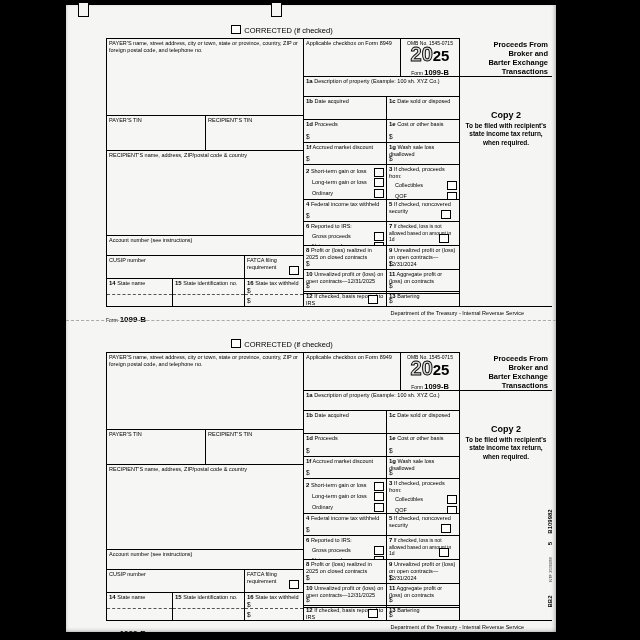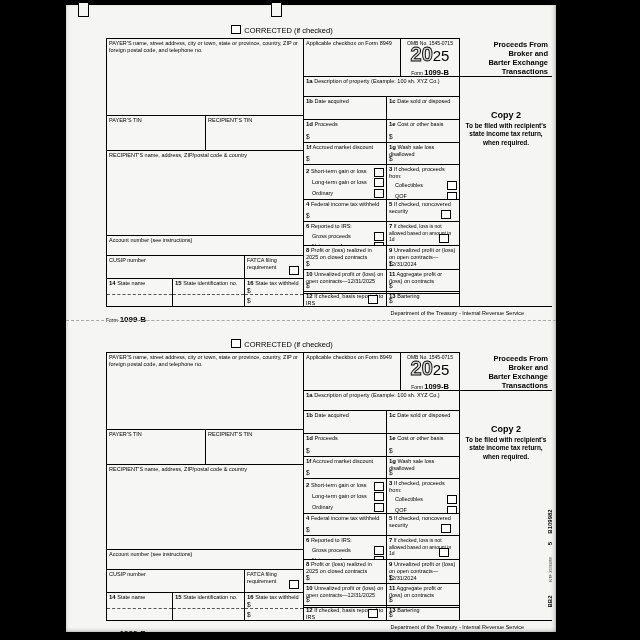--- a/index.html
+++ b/index.html
@@ -33,21 +33,21 @@
   .cb{display:inline-block;width:8px;height:7px;border:1px solid #000;background:#fdfdfb;flex:0 0 auto;}
   .cbrow{display:flex;justify-content:space-between;align-items:center;margin-top:1.5px;}
   .ind{padding-left:6px;}
   .cb-abs{position:absolute;}
   .dash{position:absolute;left:0;right:0;top:15px;border-top:1px dashed #555;}
   .boldbox{position:absolute;left:196px;top:206px;width:157px;height:49px;border:1.5px solid #000;box-sizing:border-box;pointer-events:none;}
 
   .omb-l{font-size:5px;text-align:center;margin-top:1px;white-space:nowrap;}
   .yr{text-align:center;line-height:15px;margin-top:1px;white-space:nowrap;}
   .yr-o{font-size:20px;font-weight:700;color:#d9d9d6;-webkit-text-stroke:0.9px #000;}
-  .yr-b{font-size:15px;font-weight:400;color:#000;}
+  .yr-b{font-size:15px;font-weight:700;color:#000;}
   .fnum{text-align:center;font-size:5px;margin-top:1px;white-space:nowrap;}
   .fnum b{font-size:7.5px;}
 
   .rcol{position:absolute;left:394px;top:16px;width:92px;height:267px;}
   .rtitle{position:absolute;top:2px;left:0;right:4px;font-weight:700;font-size:7.5px;line-height:1.2;text-align:right;}
   .title-rule{position:absolute;top:38px;left:-2px;right:0;border-top:1px solid #000;}
   .copy2{position:absolute;top:72px;left:0;right:0;text-align:center;font-weight:700;font-size:9px;}
   .rnote{position:absolute;top:84px;left:2px;right:2px;text-align:center;font-weight:700;font-size:6.5px;line-height:1.3;}
 
   .f-rule{position:absolute;left:40px;top:284px;width:446px;border-top:1.5px solid #000;}

